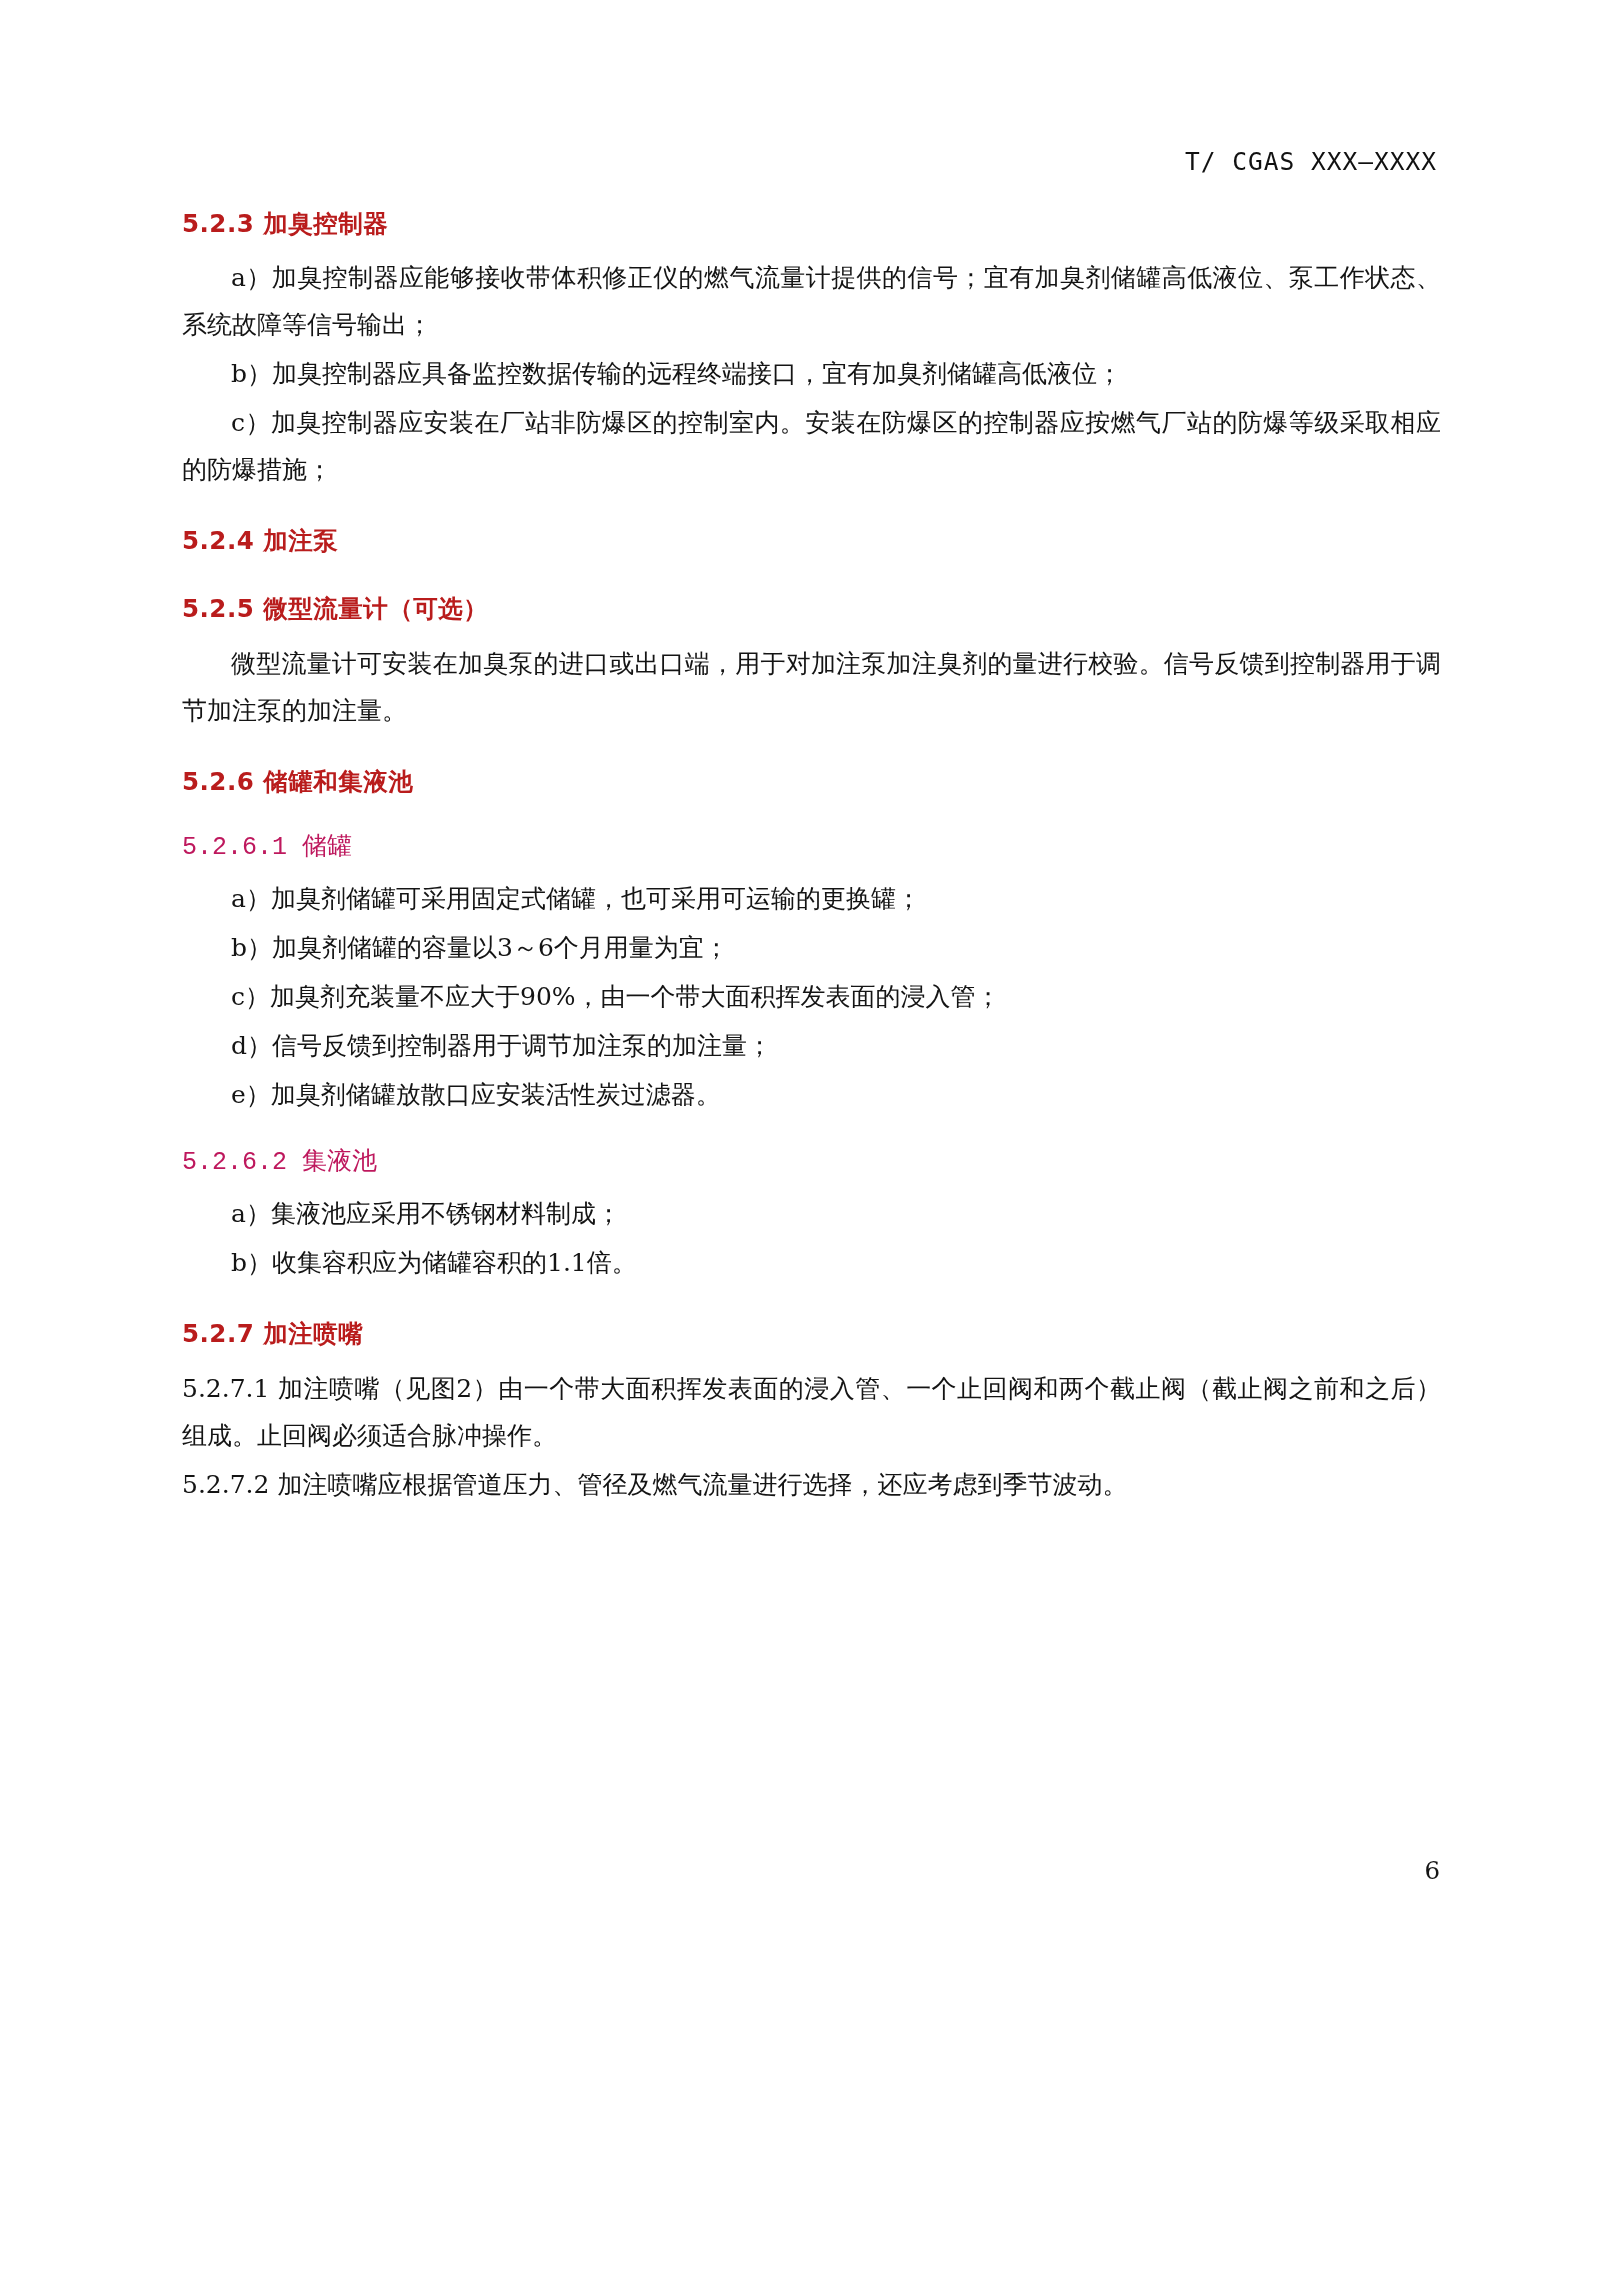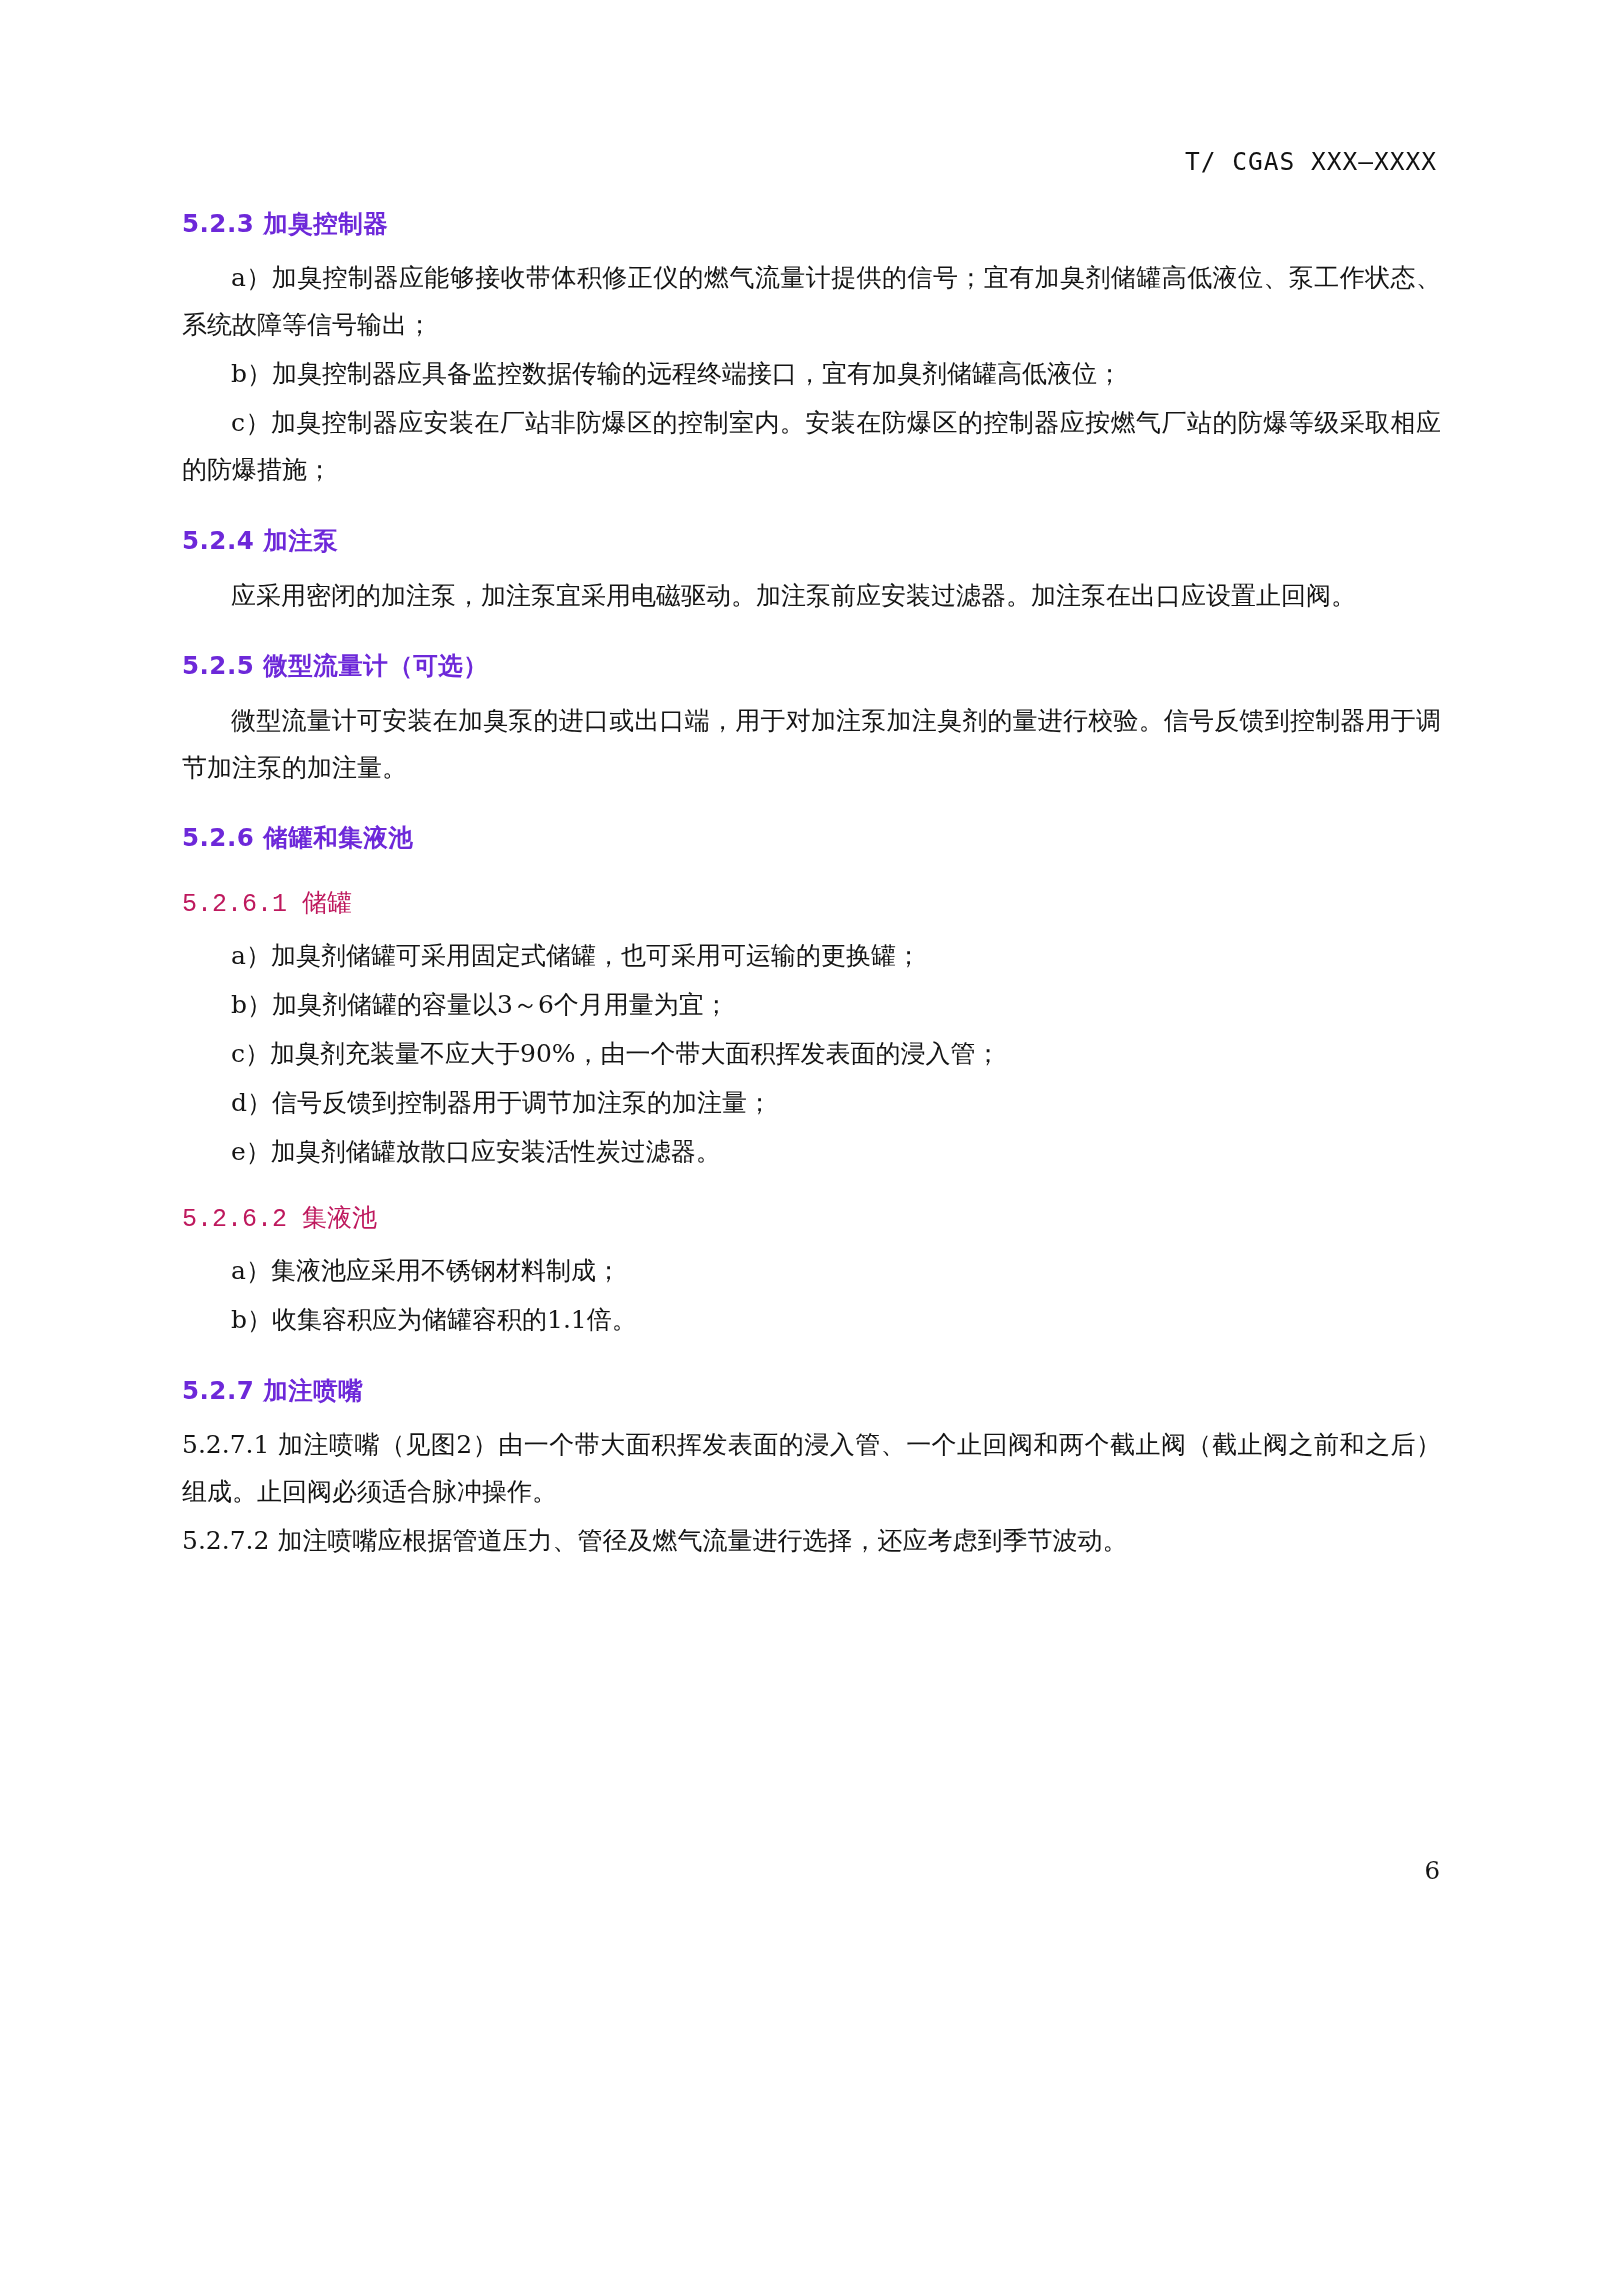--- a/index.html
+++ b/index.html
@@ -45,21 +45,21 @@
   }
   .indent {
     text-indent: 49px;
   }
   .heading {
     font-family: "DejaVu Sans", "Liberation Sans", sans-serif;
     font-weight: bold;
     font-size: 24.5px;
     line-height: 43px;
     margin: 25.5px 0 9.8px 0;
-    color: #6d28d9;
+    color: #b91c1c;
     letter-spacing: 0.5px;
   }
   .subheading {
     font-family: Liberation Mono, monospace;
     font-size: 25px;
     line-height: 43px;
     margin: 23.5px 0 5.9px 0;
     color: #be185d;
   }
   .flow {
@@ -94,21 +94,20 @@
         <span>加臭控制器</span>
       </div>
       <p class="para indent">a）加臭控制器应能够接收带体积修正仪的燃气流量计提供的信号；宜有加臭剂储罐高低液位、泵工作状态、系统故障等信号输出；</p>
       <p class="para indent">b）加臭控制器应具备监控数据传输的远程终端接口，宜有加臭剂储罐高低液位；</p>
       <p class="para indent">c）加臭控制器应安装在厂站非防爆区的控制室内。安装在防爆区的控制器应按燃气厂站的防爆等级采取相应的防爆措施；</p>
 
       <div class="heading">
         <span>5.2.4</span>
         <span>加注泵</span>
       </div>
-      <p class="para indent">应采用密闭的加注泵，加注泵宜采用电磁驱动。加注泵前应安装过滤器。加注泵在出口应设置止回阀。</p>
 
       <div class="heading">
         <span>5.2.5</span>
         <span>微型流量计（可选）</span>
       </div>
       <p class="para indent">微型流量计可安装在加臭泵的进口或出口端，用于对加注泵加注臭剂的量进行校验。信号反馈到控制器用于调节加注泵的加注量。</p>
 
       <div class="heading">
         <span>5.2.6</span>
         <span>储罐和集液池</span>

